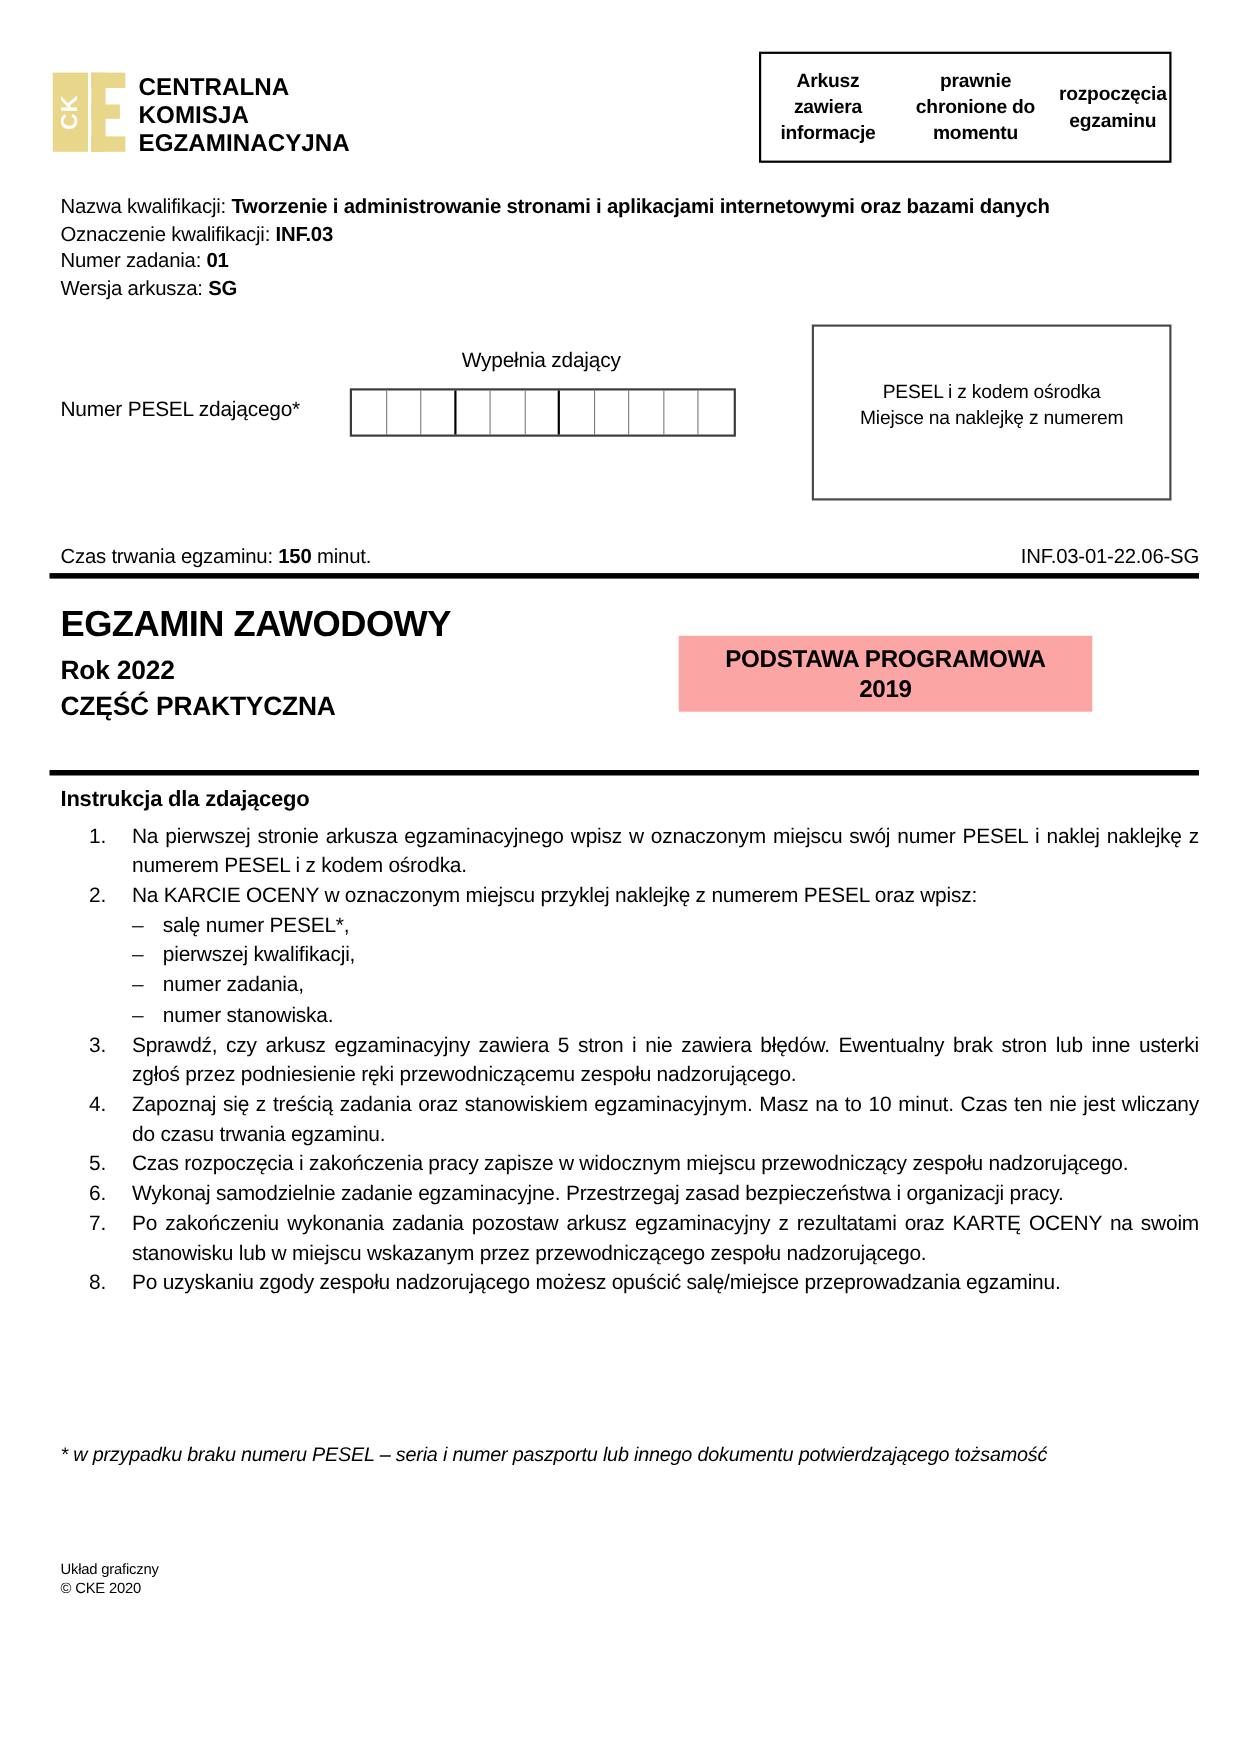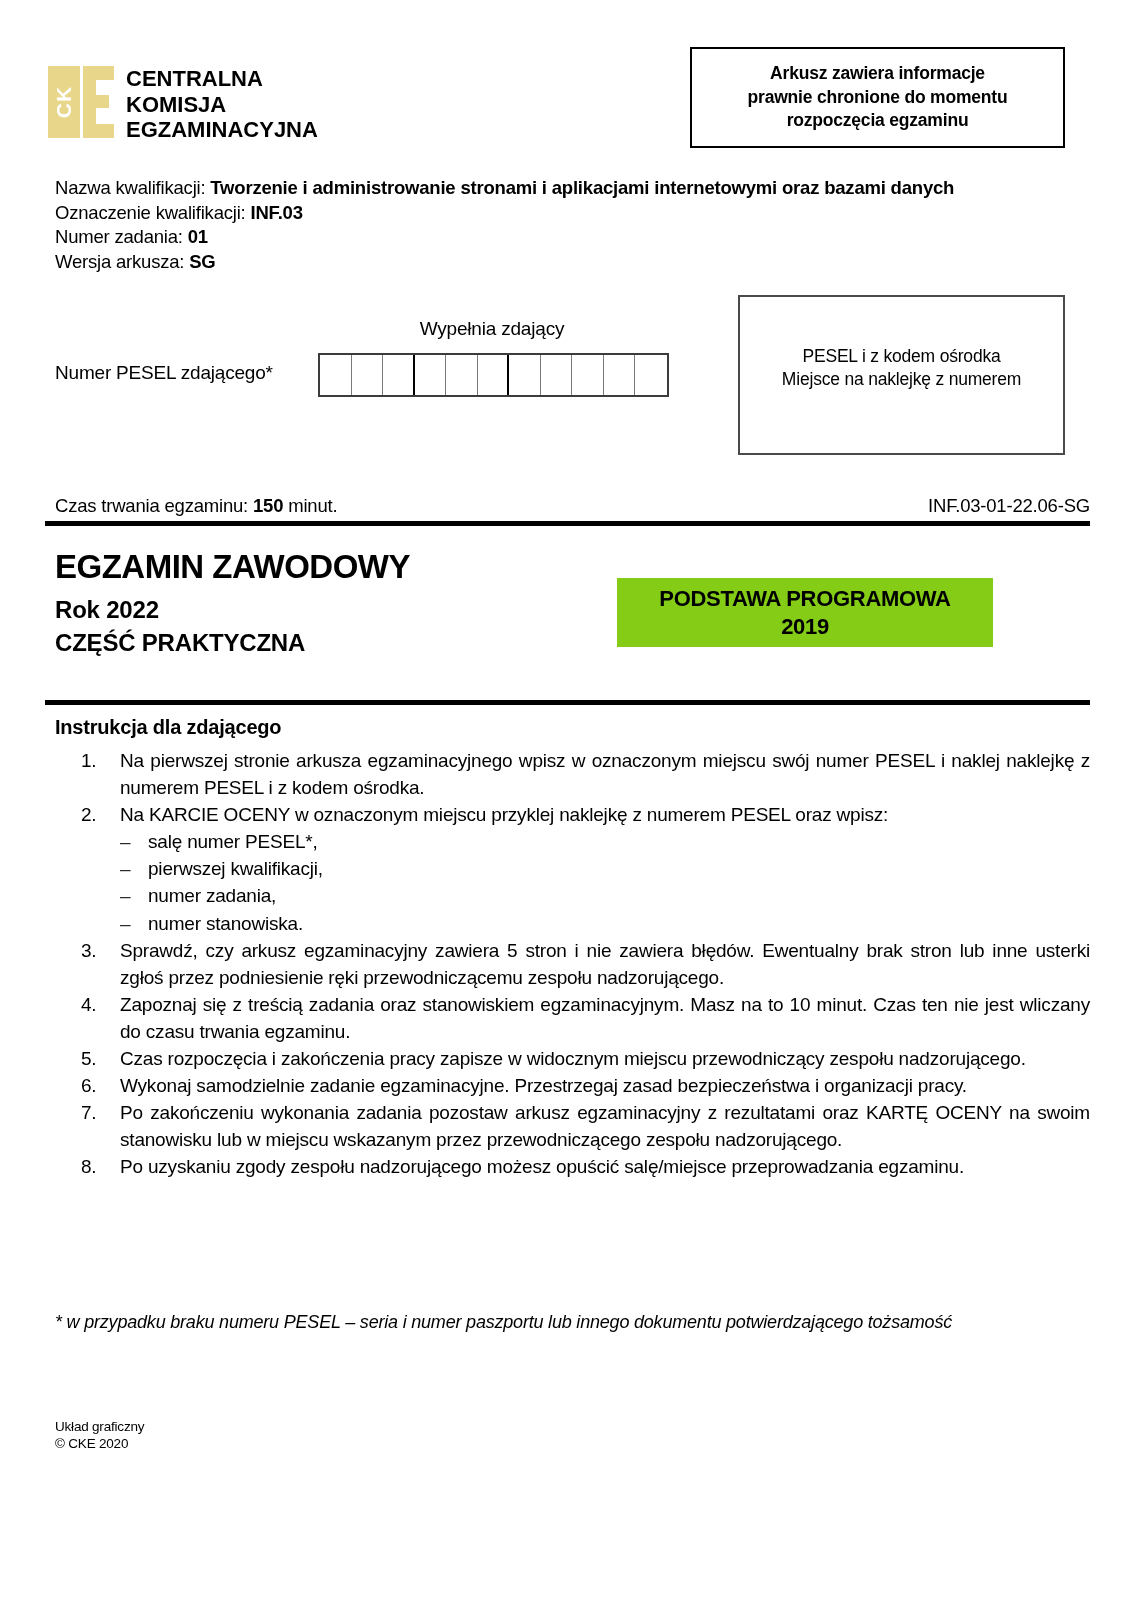--- a/index.html
+++ b/index.html
@@ -23,21 +23,21 @@
   .logo-e { position:relative; width:31px; height:72px; margin-left:3px; }
   .logo-e i { position:absolute; background:var(--logo-color,#E8D68A); }
   .logo-e .spine { left:0; top:0; width:13px; height:72px; }
   .logo-e .arm-top { left:0; top:0; width:31px; height:14px; }
   .logo-e .arm-mid { left:0; top:29px; width:26px; height:13px; }
   .logo-e .arm-bot { left:0; bottom:0; width:31px; height:14px; }
   .org-name { margin-left:12px; font-weight:bold; font-size:22px; line-height:25.5px; letter-spacing:0; }
 
   .notice-box {
     position:absolute; left:690px; top:47px; width:375px; height:101px;
-    border:2px solid #000; display:flex; flex-direction:column;
+    border:2px solid #000; display:flex; 
     align-items:center; justify-content:center;
     font-weight:bold; font-size:17.5px; line-height:23.5px; text-align:center;
   }
 
   
   .qualification { position:absolute; left:55px; top:176px; font-size:18.5px; line-height:24.5px; width:1030px; }
   .qualification b { letter-spacing:-0.2px; }
 
   
   .fill-header { position:absolute; left:318px; top:318px; width:348px; text-align:center; font-size:19px; }
@@ -147,21 +147,21 @@
 
   <div class="meta-row">
     <div class="left"><span>Czas trwania egzaminu: </span><b>150</b><span> minut.</span></div>
     <div>INF.03-01-22.06-SG</div>
   </div>
   <div class="rule rule-1"></div>
 
   <div class="exam-title">EGZAMIN ZAWODOWY</div>
   <div class="exam-year">Rok 2022</div>
   <div class="exam-part">CZĘŚĆ PRAKTYCZNA</div>
-  <div class="highlight-box" style="background: #84cc16;">
+  <div class="highlight-box" style="background: #fca5a5;">
     <div>PODSTAWA PROGRAMOWA</div>
     <div>2019</div>
   </div>
   <div class="rule rule-2"></div>
 
   <div class="instr-heading">Instrukcja dla zdającego</div>
   <div class="instructions">
     <div class="item">
       <div class="item-num">1.</div>
       <div class="item-body">Na pierwszej stronie arkusza egzaminacyjnego wpisz w oznaczonym miejscu swój numer PESEL i naklej naklejkę z numerem PESEL i z kodem ośrodka.</div>

